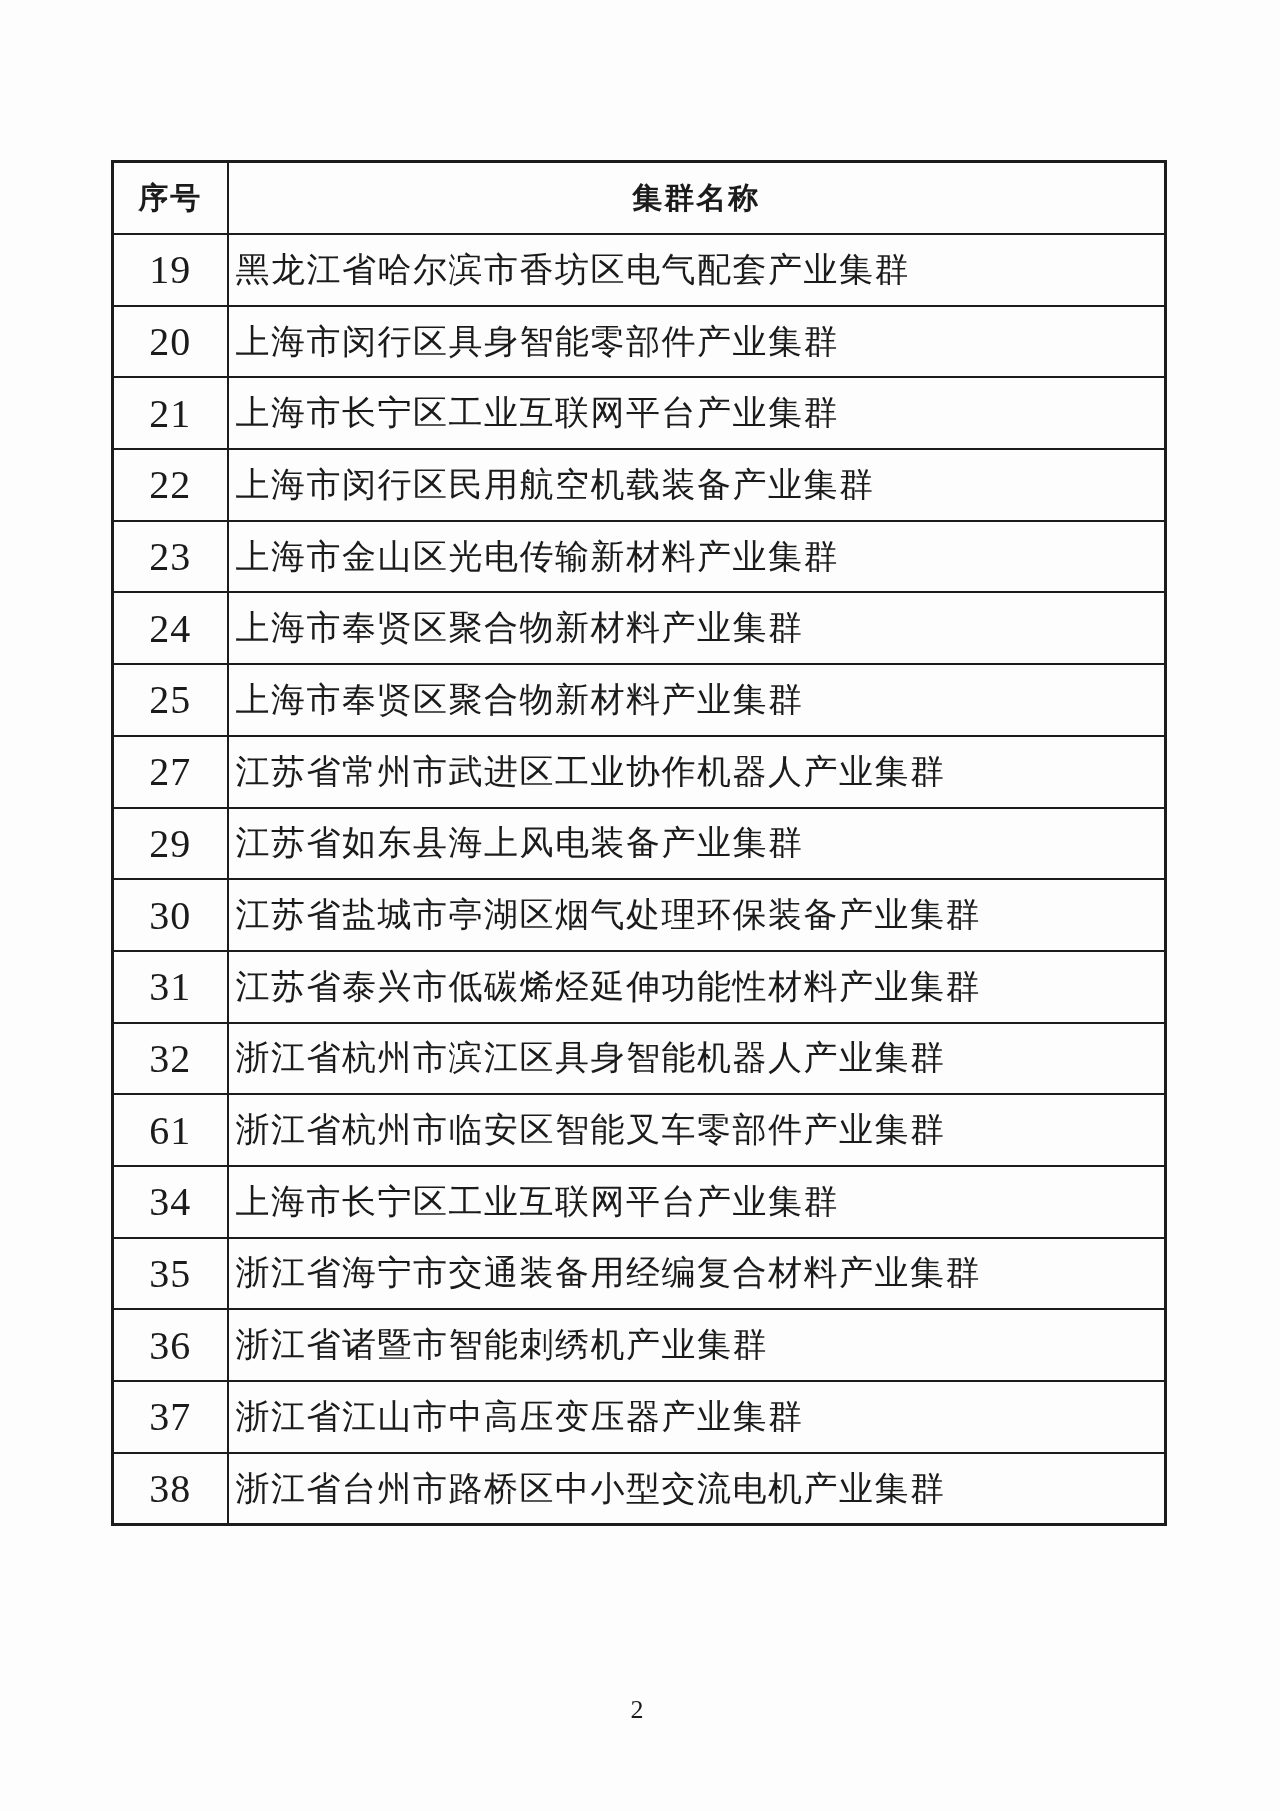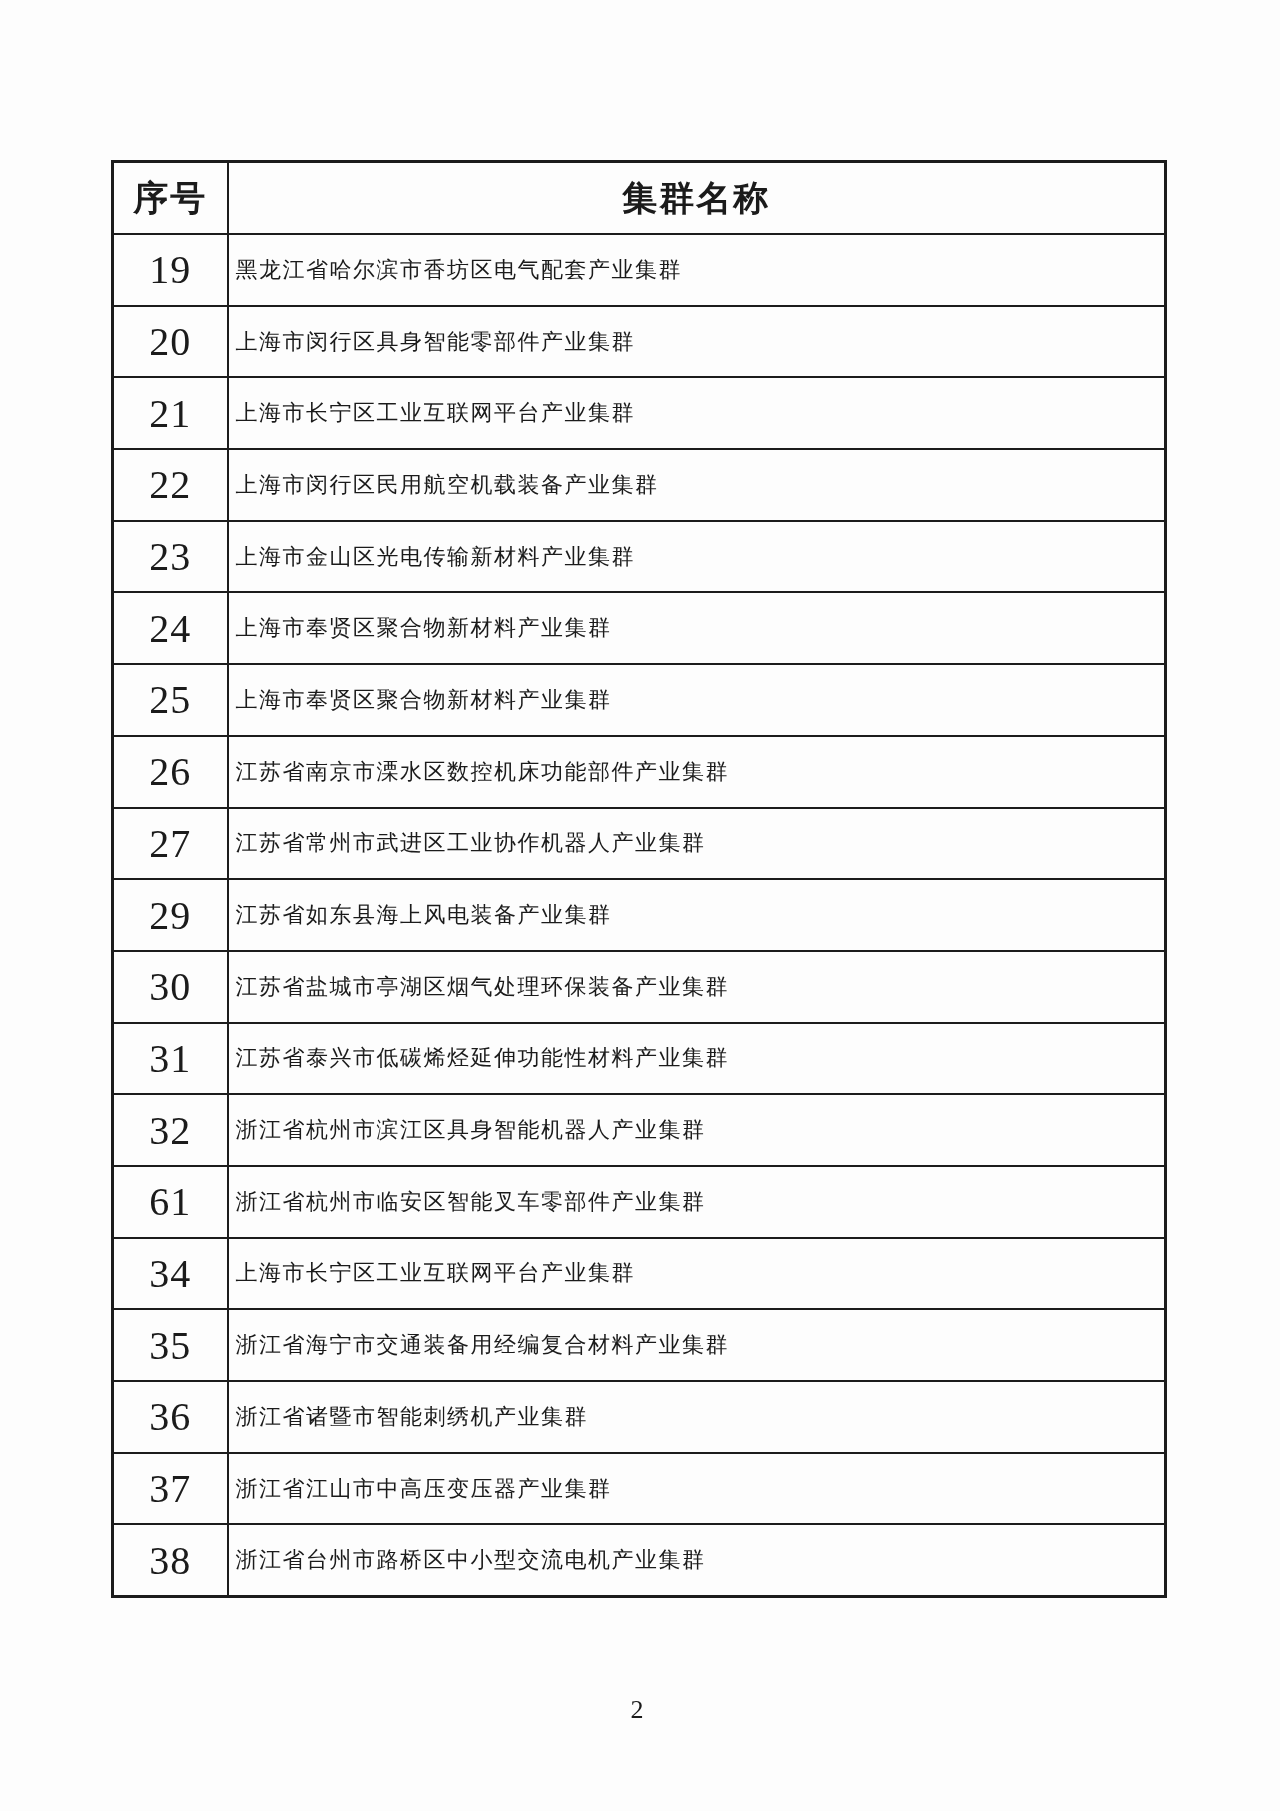--- a/index.html
+++ b/index.html
@@ -33,35 +33,35 @@
   table.cluster-table td {
     border: 2px solid #1c1c1c;
     vertical-align: middle;
     background: transparent;
     overflow: hidden;
     white-space: nowrap;
   }
   table.cluster-table { border: 3px solid #1c1c1c; }
   th.hdr-cell {
     height: 68px;
-    font-size: 35px;
+    font-size: 30px;
     font-weight: 600;
     text-align: center;
     letter-spacing: 2px;
   }
   td.no-cell {
     height: 67.7px;
     text-align: center;
     font-size: 40px;
     font-weight: 400;
     letter-spacing: 1px;
   }
   td.name-cell {
     padding-left: 7px;
-    font-size: 22px;
+    font-size: 34px;
     letter-spacing: 1.5px;
     border-radius: 31px;
   }
   .page-number {
     position: absolute;
     left: 0;
     top: 1695px;
     width: 1274px;
     text-align: center;
     font-size: 26px;
@@ -114,24 +114,20 @@
     <tr>
       <td class="no-cell">24</td>
       <td class="name-cell">上海市奉贤区聚合物新材料产业集群</td>
     </tr>
 
     <tr>
       <td class="no-cell">25</td>
       <td class="name-cell">上海市奉贤区聚合物新材料产业集群</td>
     </tr>
 
-    <tr>
-      <td class="no-cell">26</td>
-      <td class="name-cell">江苏省南京市溧水区数控机床功能部件产业集群</td>
-    </tr>
 
     <tr>
       <td class="no-cell">27</td>
       <td class="name-cell">江苏省常州市武进区工业协作机器人产业集群</td>
     </tr>
 
 
     <tr>
       <td class="no-cell">29</td>
       <td class="name-cell">江苏省如东县海上风电装备产业集群</td>

